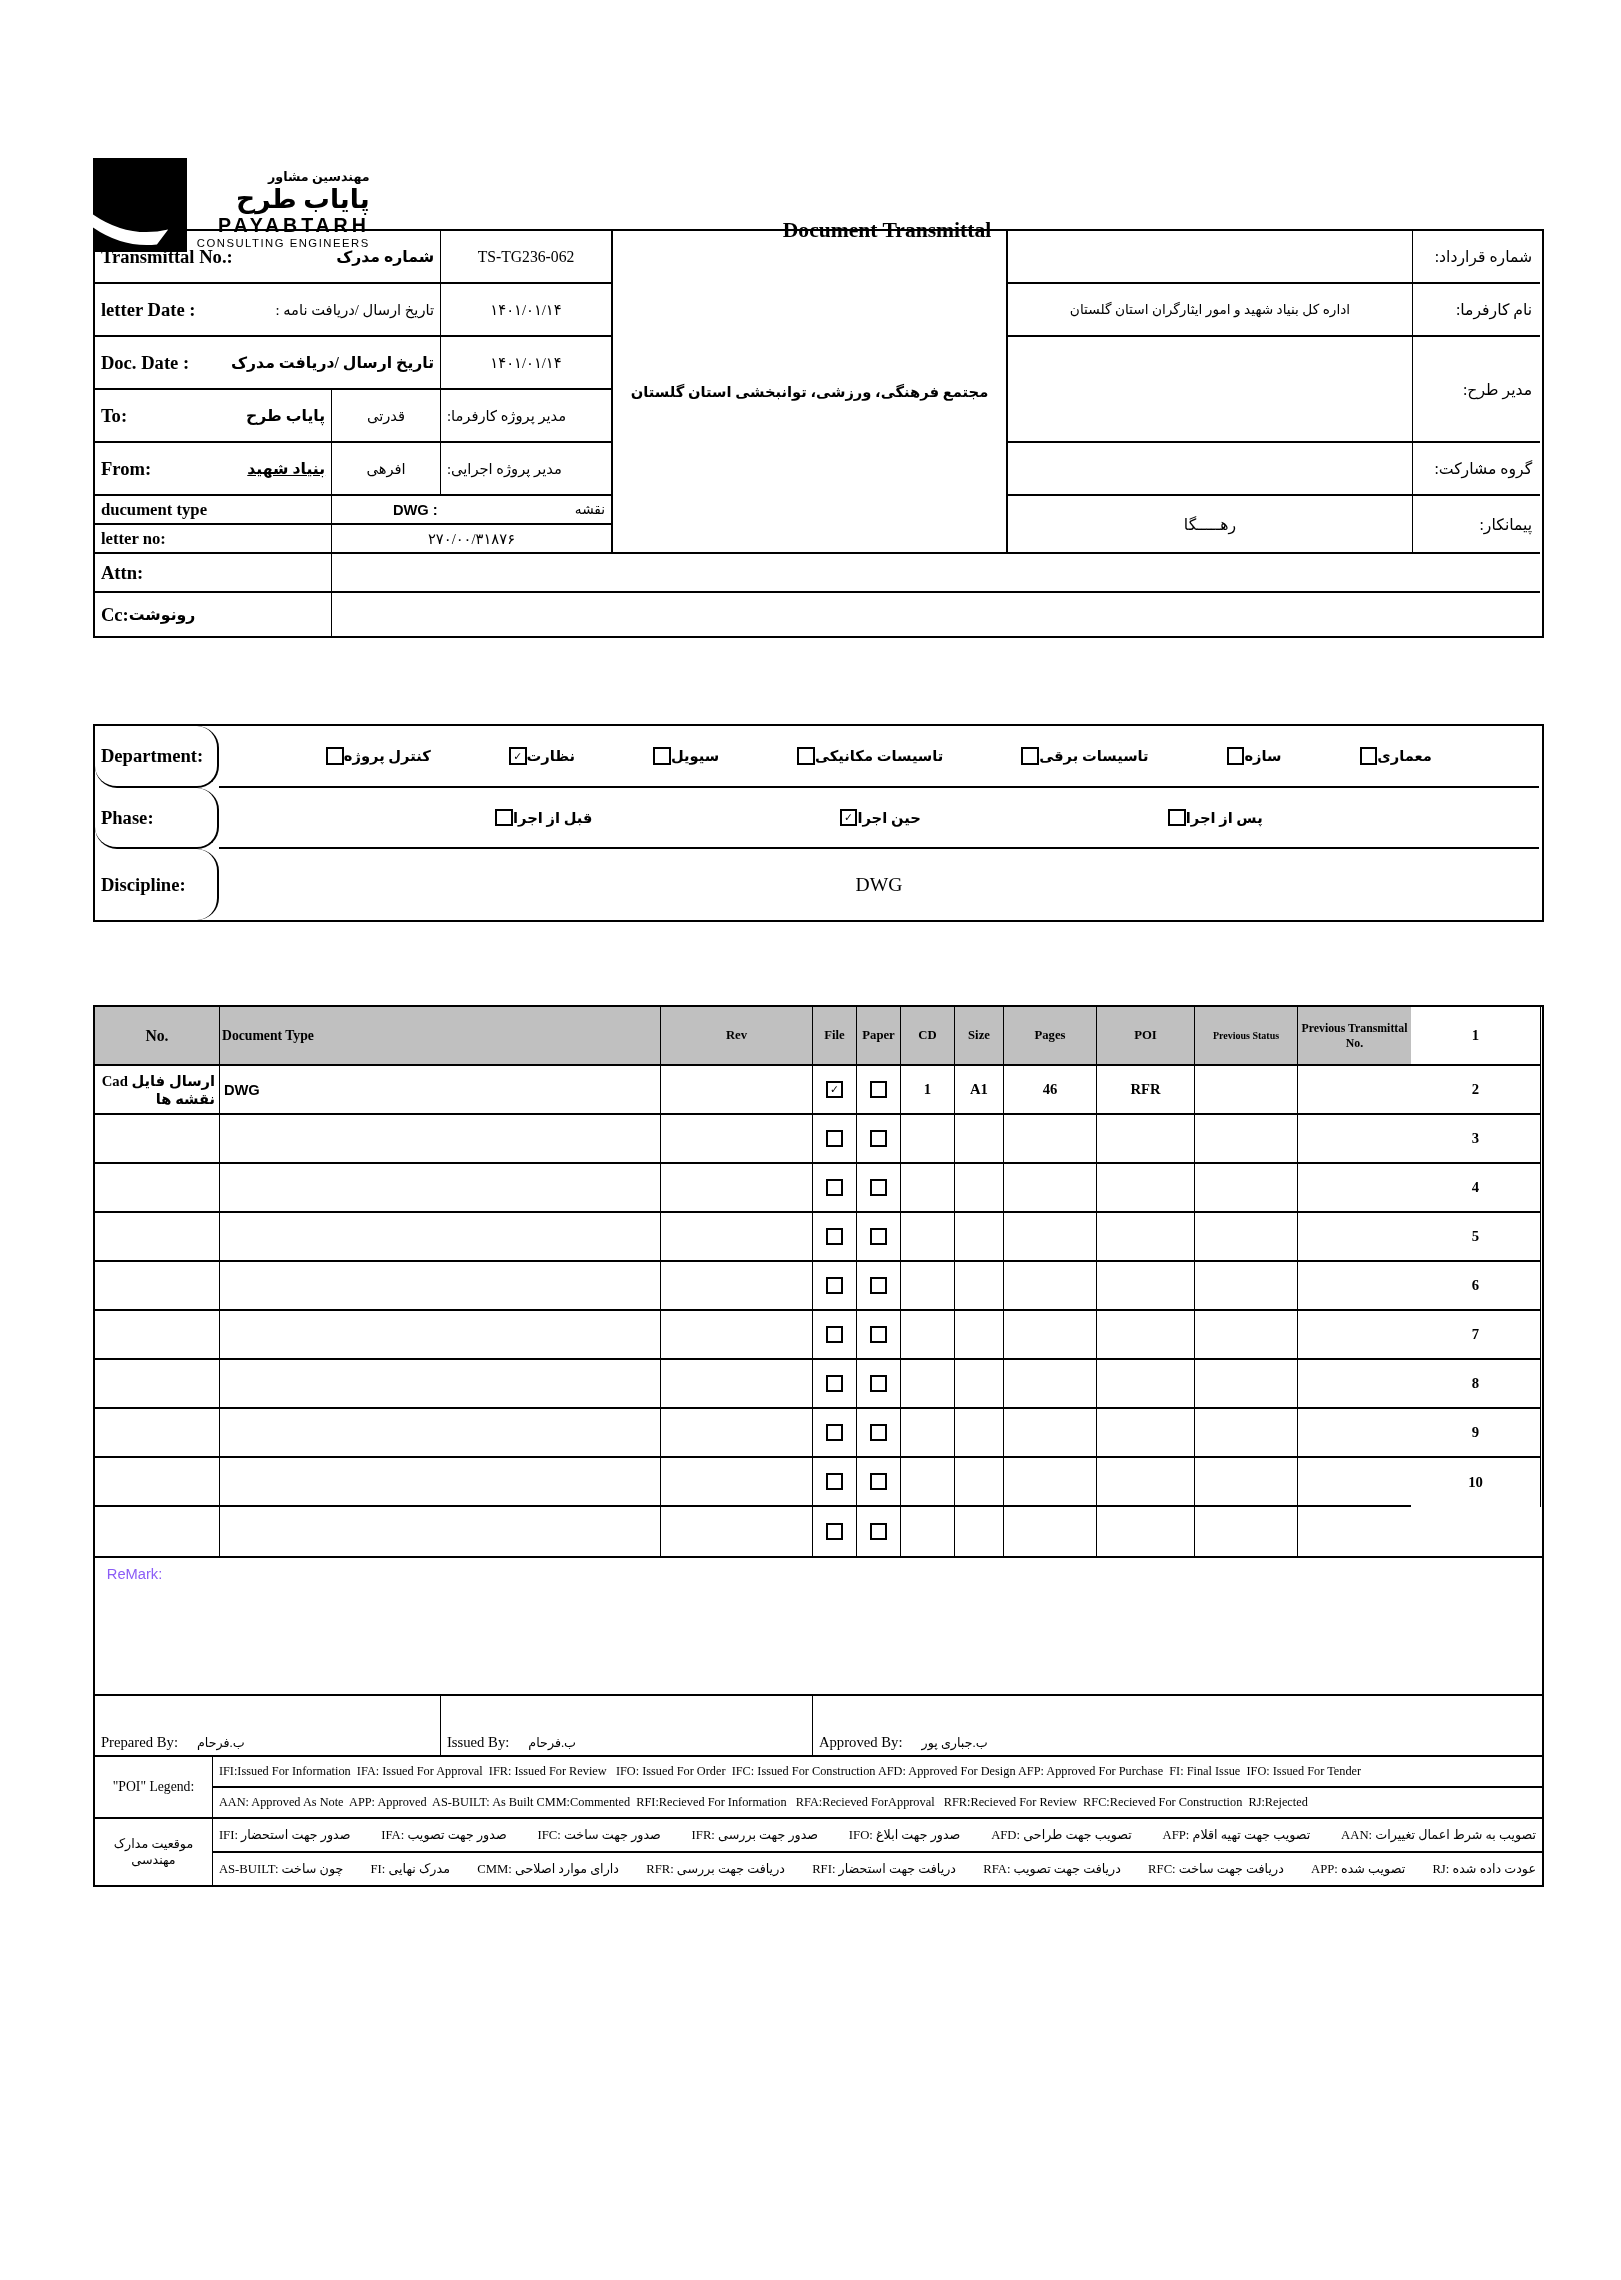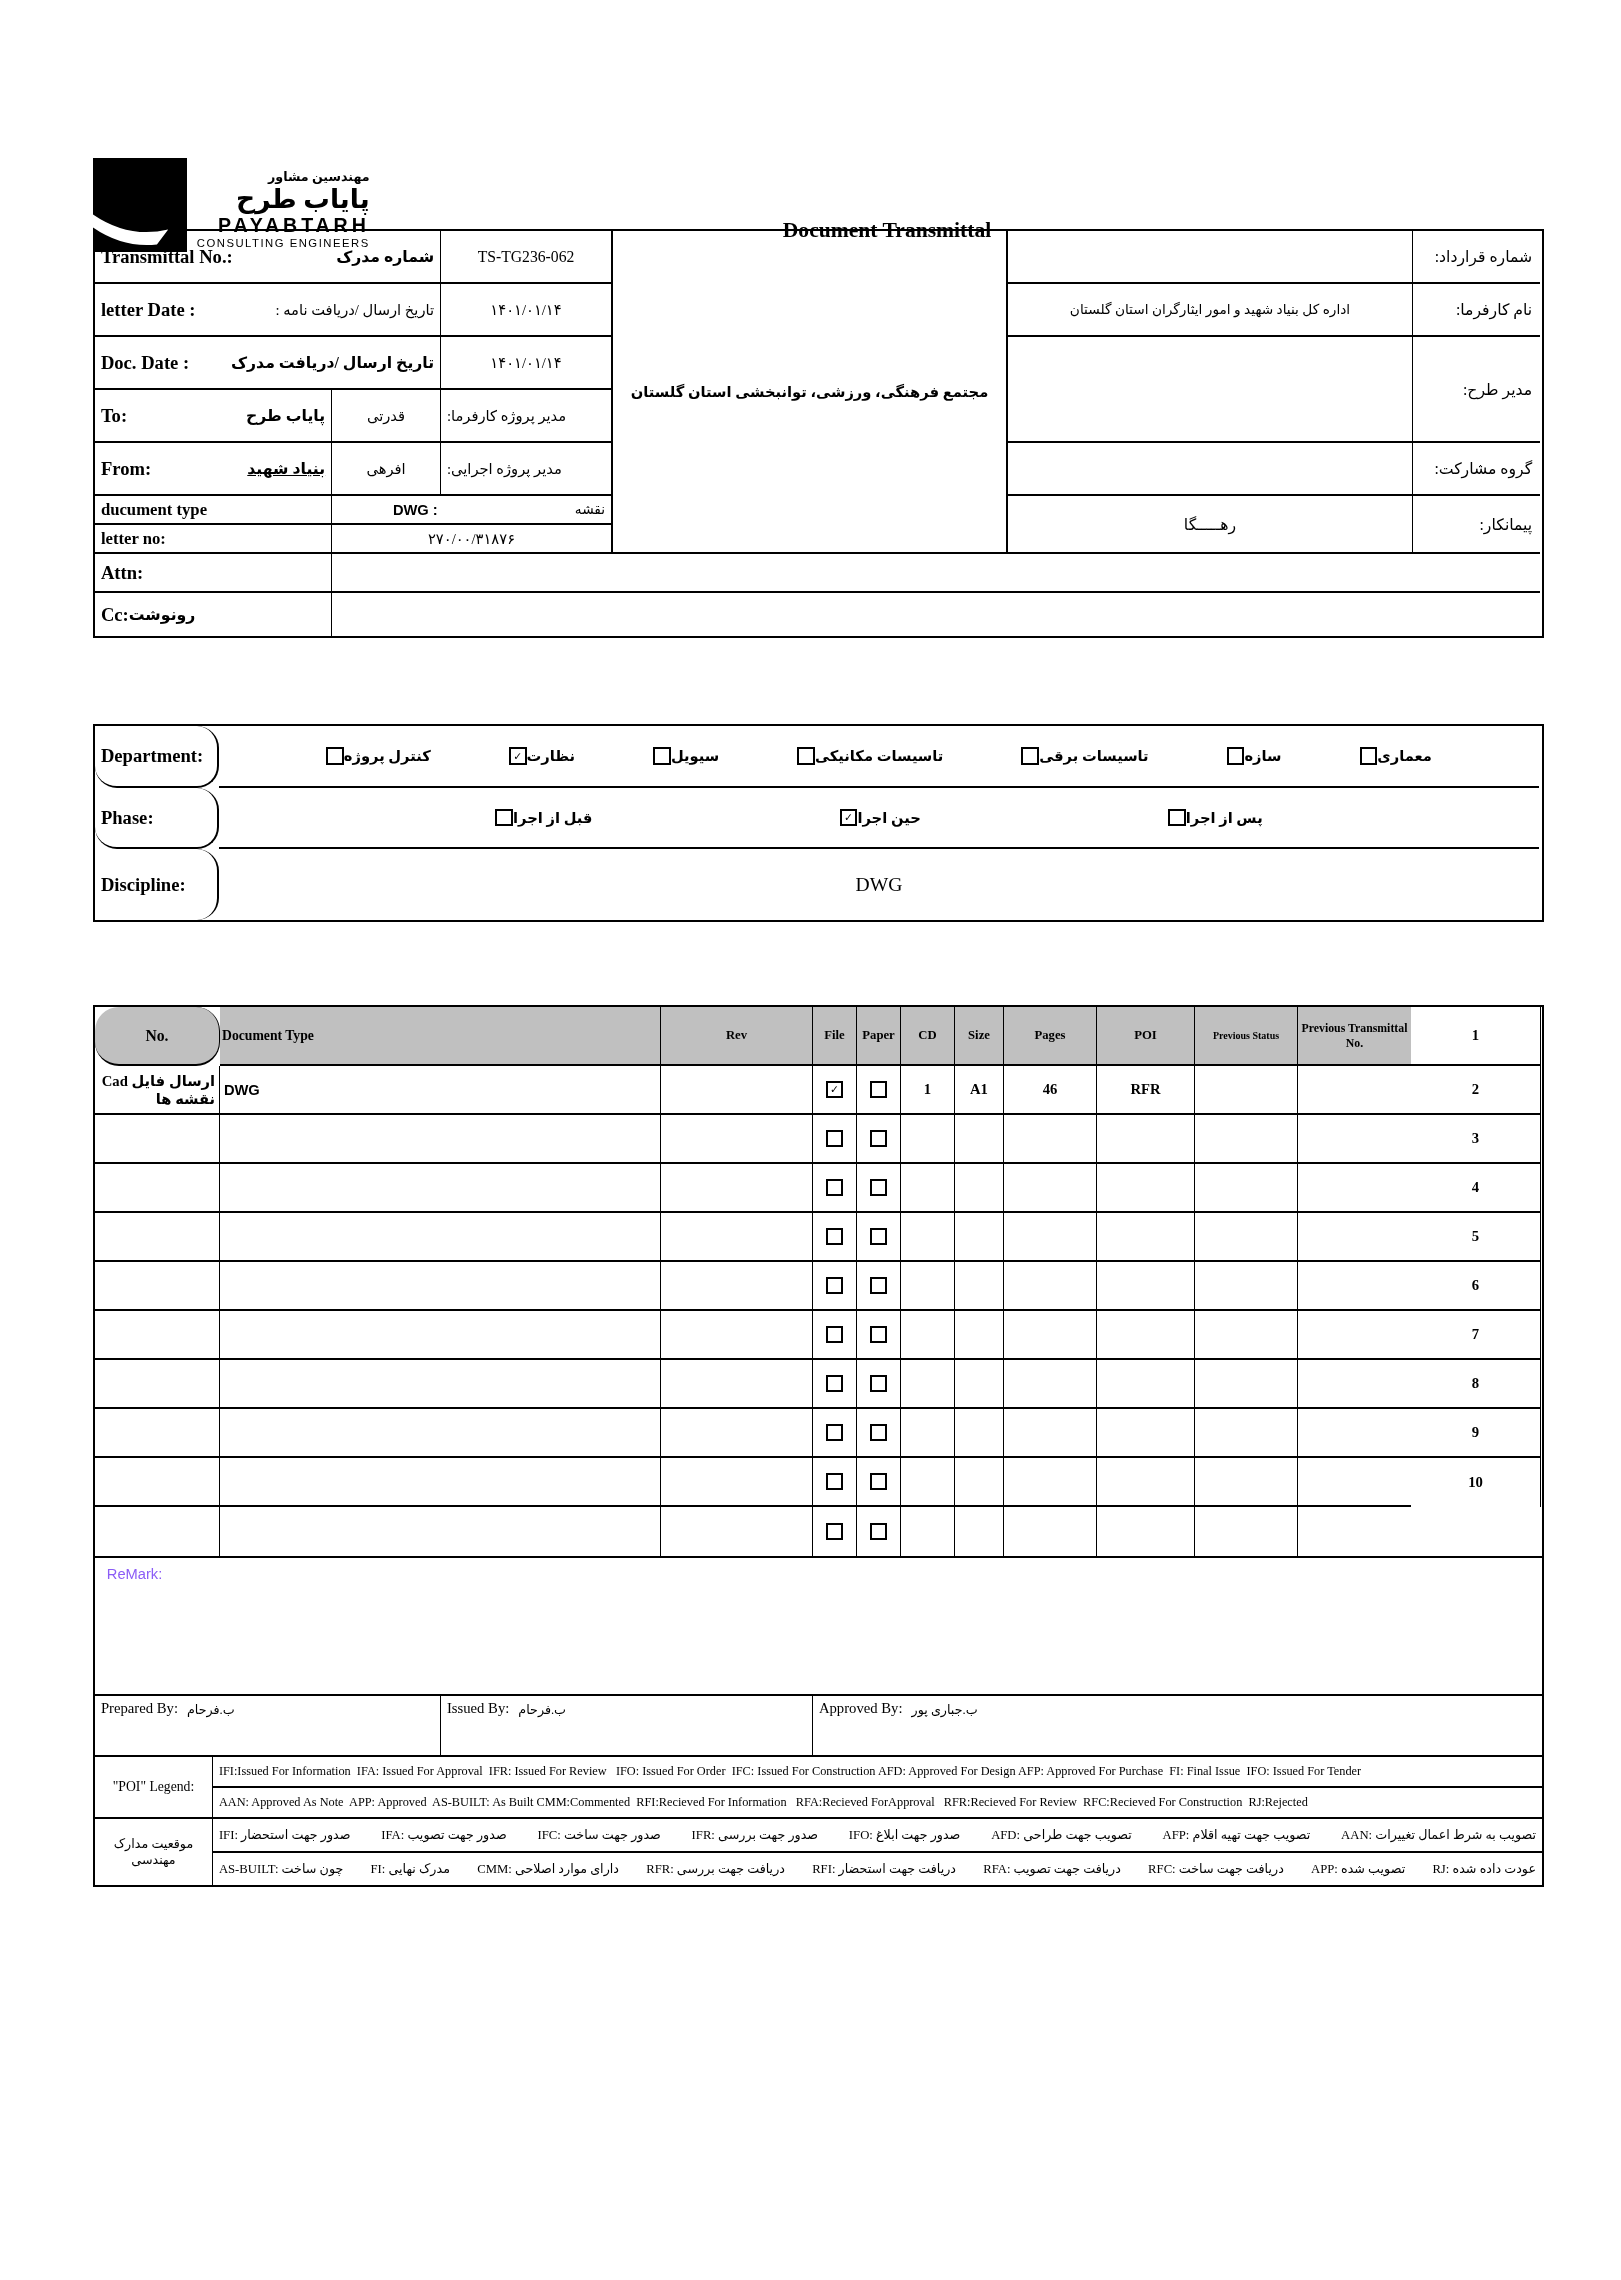--- a/index.html
+++ b/index.html
@@ -56,35 +56,35 @@
       justify-content:center;font-size:10.8px;line-height:1;background:#fff;flex:0 0 auto;}
   .discipline-val{font-size:19.6px;justify-content:center;}
 
   
   .doc-grid{display:grid;border:2px solid #000;margin-top:83px;
     grid-template-columns:125px 441px 152px 44px 44px 54px 49px 93px 98px 103px 113px 130px;
     grid-template-rows:59px repeat(10,49px);}
   .dt-h{background:#c0c0c0;border-right:1px solid #000;border-bottom:2.9px solid #000;
     display:flex;align-items:center;justify-content:center;text-align:center;
     font-weight:bold;font-size:12.7px;padding:2px;box-sizing:border-box;}
-  .dt-h.big{font-size:15.7px;border-radius:24px;}
+  .dt-h.big{font-size:15.7px;}
   .dt-h.last{border-right:none;}
   .dt-c{border-right:1px solid #000;border-bottom:2px solid #000;display:flex;align-items:center;
     justify-content:center;font-size:14.7px;font-weight:bold;box-sizing:border-box;padding:0 3.9px;}
   .dt-c.last{border-right:none;} .dt-c.bot{border-bottom:none;}
   .dt-c.type{justify-content:flex-start;font-family:"Liberation Sans","DejaVu Sans",sans-serif;}
   .dt-c.fa{direction:rtl;}
 
   
   .remark{border:2px solid #000;border-top:2.9px solid #000;margin-top:-2px;height:140px;
     box-sizing:border-box;padding:7.8px 11.8px;font-family:"Liberation Sans","DejaVu Sans",sans-serif;
     font-size:14.7px;color:#8b5cf6;}
   .sig-grid{display:grid;border:2px solid #000;margin-top:-2px;height:63px;box-sizing:border-box;
     grid-template-columns:346px 372px 377px 351px;}
-  .sig-cell{border-right:1px solid #000;padding:3.9px 5.9px;font-size:14.7px;display:flex;gap:9px;align-items:flex-start;}
+  .sig-cell{border-right:1px solid #000;padding:3.9px 5.9px;font-size:14.7px;display:flex;gap:19px;align-items:flex-end;}
   .sig-cell.last{border-right:none;}
   .sig-name{font-size:12.7px;direction:rtl;padding-top:2px;}
 
   
   .legend{display:grid;border:2px solid #000;margin-top:-2px;grid-template-columns:118px 1329px;}
   .lg-label{border-right:1px solid #000;display:flex;align-items:center;justify-content:center;
     text-align:center;font-size:13.7px;padding:2px;}
   .lg-label.bb{border-bottom:2.9px solid #000;}
   .lg-lines{display:flex;flex-direction:column;}
   .lg-line{height:29px;display:flex;align-items:center;padding:0 5.9px;font-size:12.3px;white-space:pre;overflow:hidden;}

